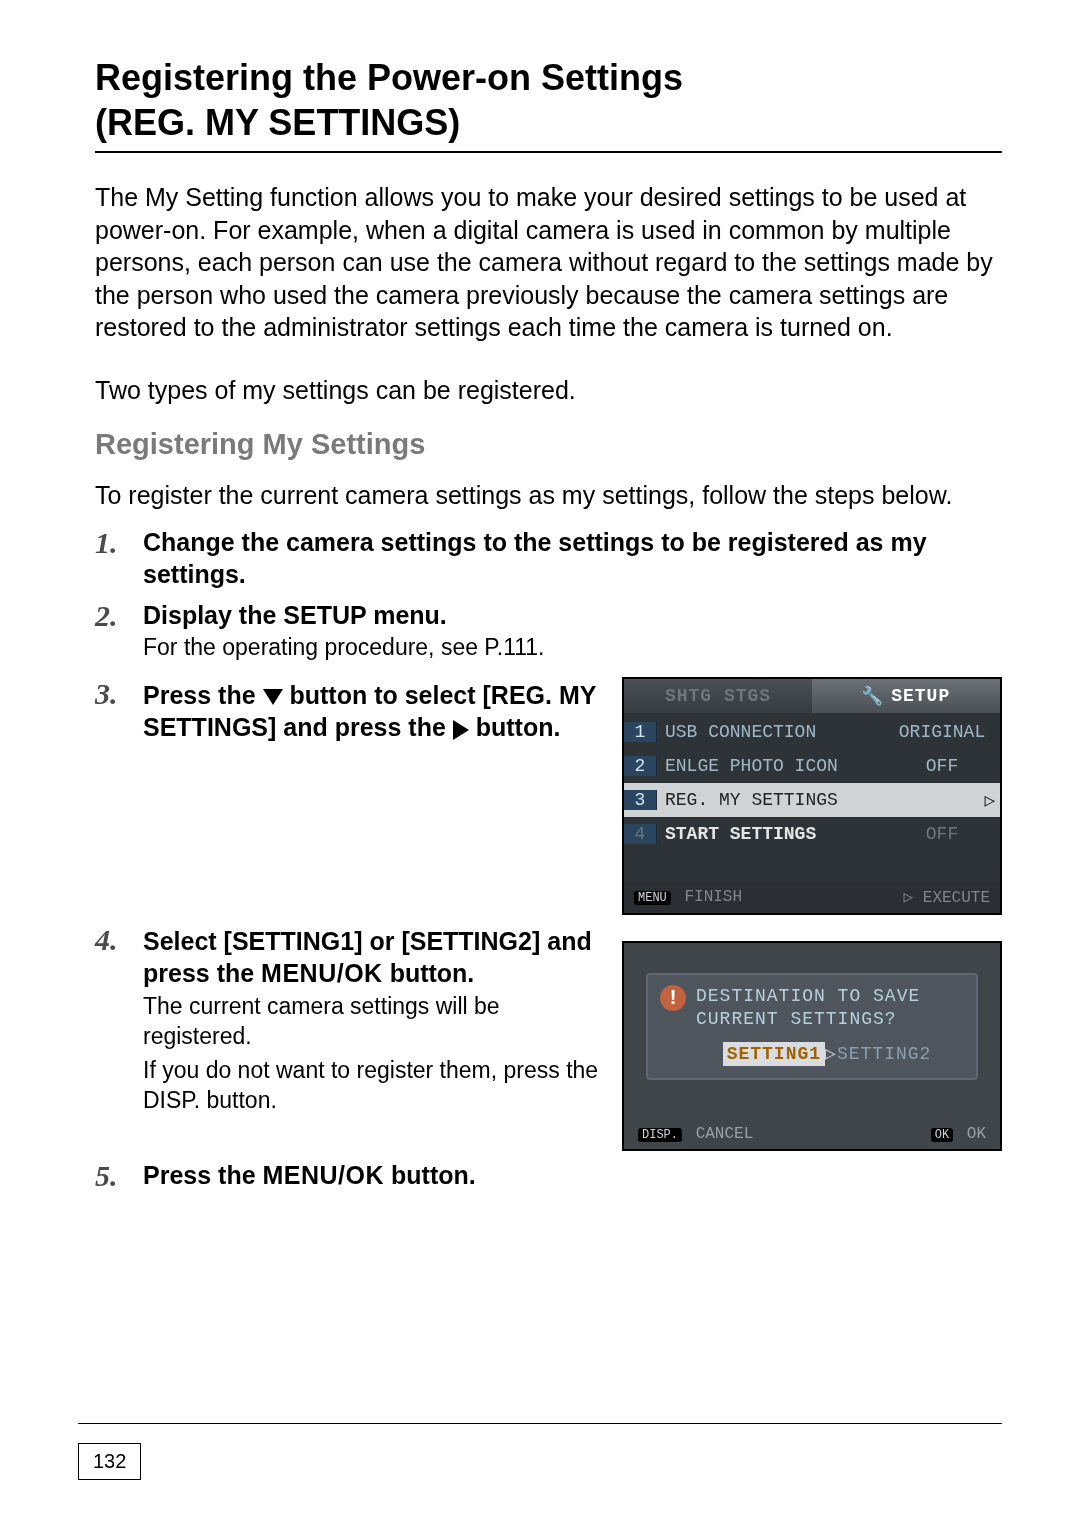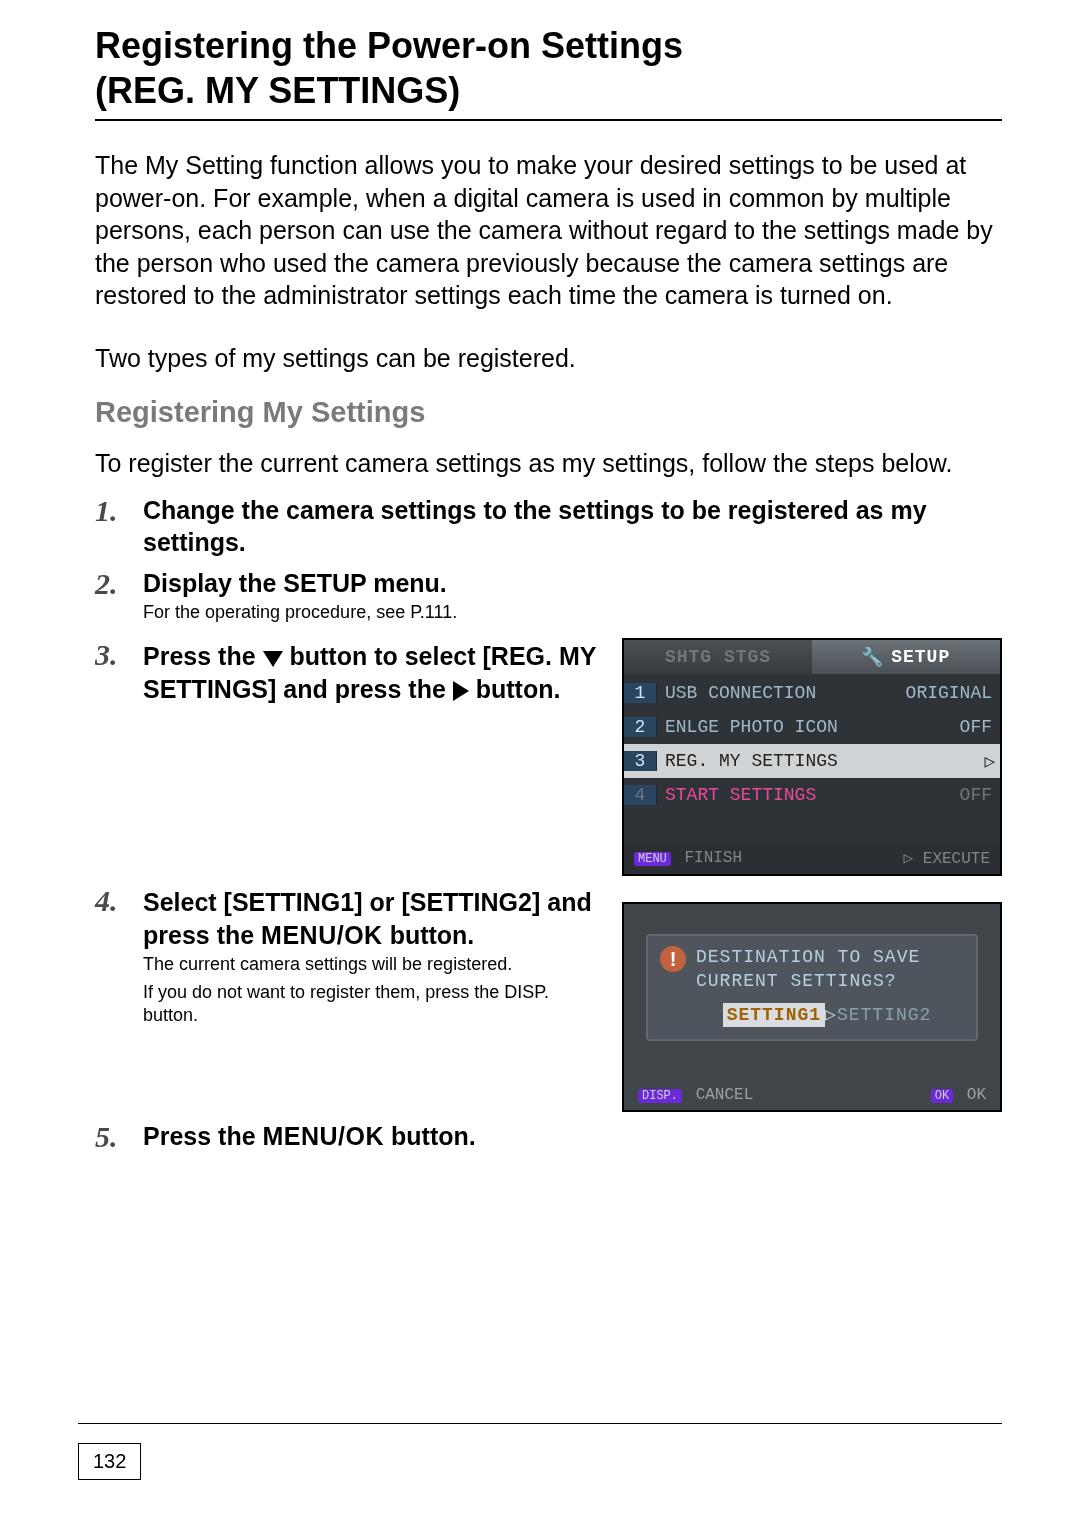--- a/index.html
+++ b/index.html
@@ -6,21 +6,21 @@
     margin: 0;
     padding: 0;
     background: #fff;
     font-family: Arial, Helvetica, sans-serif;
     color: #000;
   }
   .page {
     width: 1080px;
     min-height: 1528px;
     box-sizing: border-box;
-    padding: 23px 78px 40px 95px;
+    padding: 55px 78px 40px 95px;
     position: relative;
   }
   .title {
     font-family: Arial, Helvetica, sans-serif;
     font-weight: 900;
     font-size: 36px;
     line-height: 1.25;
     margin: 0 0 6px 0;
   }
   .title-rule {
@@ -72,21 +72,21 @@
     font-size: 30px;
     color: #4a4a4a;
   }
   .step-title {
     font-size: 25px;
     font-weight: bold;
     line-height: 1.3;
     margin: 2px 0 2px 0;
   }
   .step-text {
-    font-size: 18px;
+    font-size: 23px;
     line-height: 1.3;
     margin: 2px 0 14px 0;
   }
   .step-row {
     display: flex;
     align-items: flex-start;
     gap: 14px;
   }
   .step-left {
     flex: 1 1 auto;
@@ -163,27 +163,27 @@
     border-right: 1px solid #1b2a38;
     padding: 0 2px;
   }
   .lcd-label {
     flex: 1;
     padding: 0 8px;
   }
   .lcd-val {
     width: 100px;
     padding-right: 8px;
-    text-align: right;
+    text-align: center;
     color: #9fb8c8;
   }
   .lcd-row.dim .lcd-num,
   .lcd-row.dim .lcd-label,
   .lcd-row.dim .lcd-val { color: #6f767c; }
-  .lcd-row.dim .lcd-label { color: #ec4899; }
+  .lcd-row.dim .lcd-label { color: #e5e5e5; font-weight: bold; }
   .lcd-row.highlight {
     background: #cfd3d6;
     color: #222;
   }
   .lcd-row.highlight .lcd-label { color: #222; }
   .lcd-row.highlight .lcd-arrow {
     width: 20px;
     text-align: center;
     color: #222;
   }
@@ -192,21 +192,21 @@
     justify-content: space-between;
     align-items: center;
     background: #2b2f33;
     height: 32px;
     padding: 0 10px;
     font-size: 16px;
     color: #7f868c;
   }
   .lcd-key {
     display:inline-block;
-    background:#6d28d9;
+    background:#000000;
     color:#cfd3d6;
     border-radius:3px;
     padding:0 4px;
     font-size:12px;
     margin-right:4px;
   }
 
   .lcd2 {
     width: 380px;
     height: 210px;

